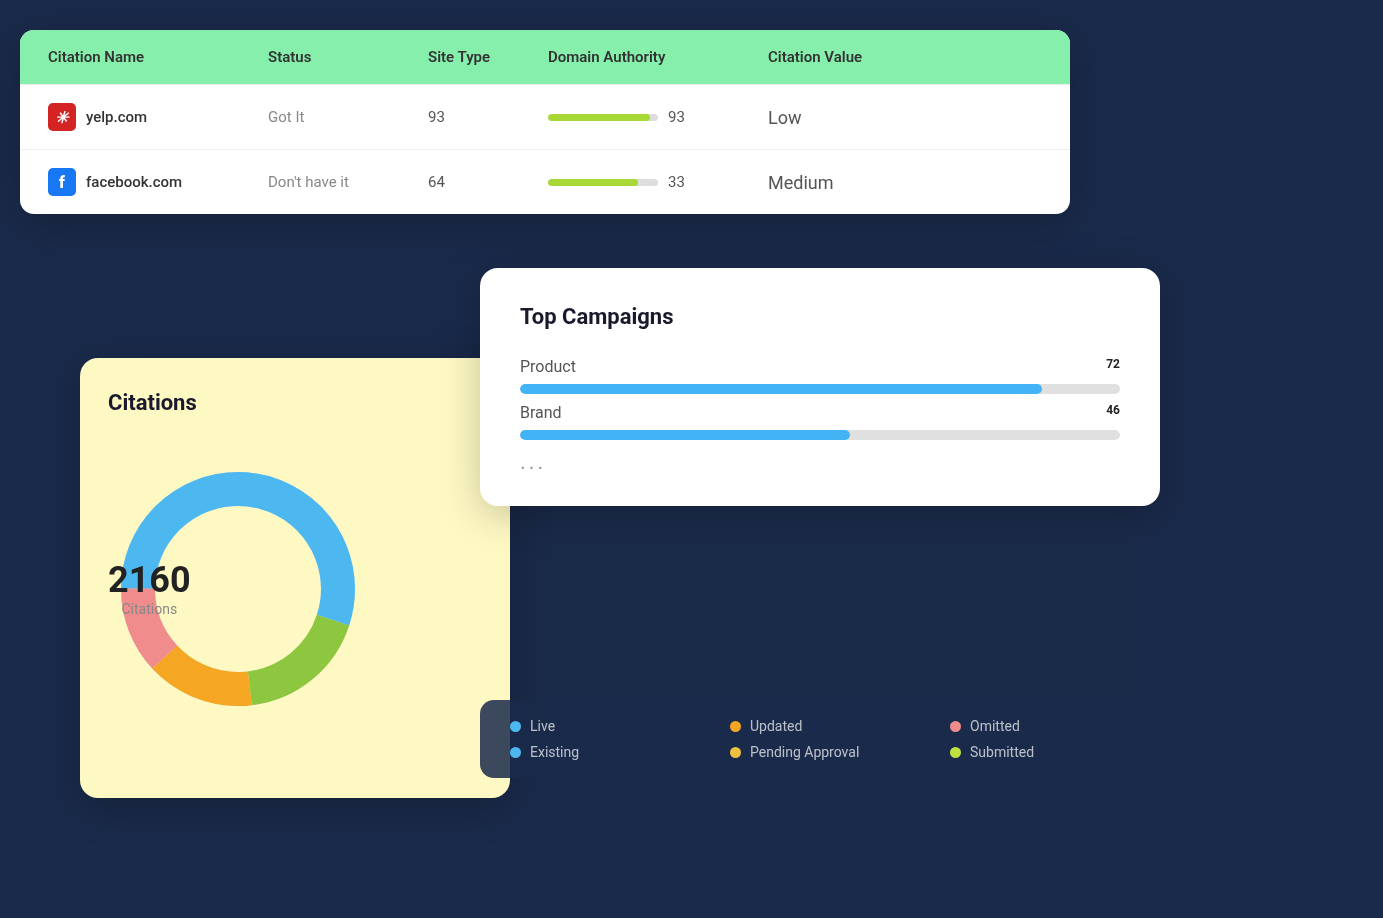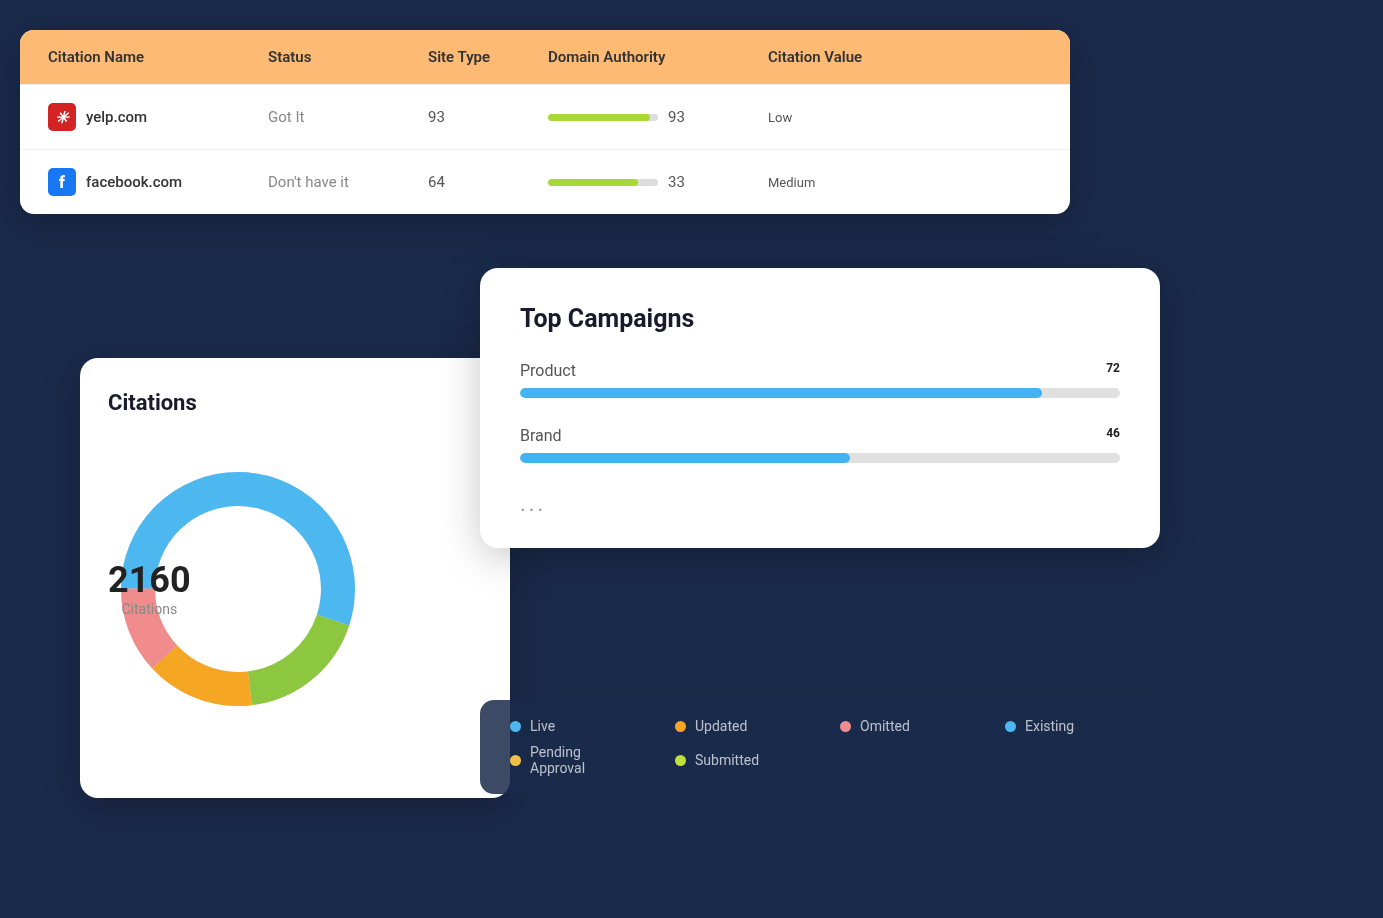--- a/index.html
+++ b/index.html
@@ -20,21 +20,21 @@
       width: 1050px;
       background: #fff;
       border-radius: 14px;
       box-shadow: 0 8px 40px rgba(0,0,0,0.22);
       overflow: hidden;
     }
     .citation-table-header {
       display: grid;
       grid-template-columns: 220px 160px 120px 220px 180px;
       padding: 18px 28px;
-      background: #fdba74;
+      background: #86efac;
       border-bottom: 1px solid #ececec;
     }
     .citation-table-header span {
       font-size: 15px;
       font-weight: 600;
       color: #333;
     }
     .citation-table-row {
       display: grid;
       grid-template-columns: 220px 160px 120px 220px 180px;
@@ -105,32 +105,32 @@
       height: 100%;
       background: #a8d835;
       border-radius: 4px;
     }
     .da-number {
       font-size: 15px;
       color: #555;
       min-width: 24px;
     }
     .citation-value-text {
-      font-size: 13px;
+      font-size: 18px;
       color: #555;
     }
 
     
     .citations-donut-card {
       position: absolute;
       top: 358px;
       left: 80px;
       width: 430px;
       height: 440px;
-      background: #ffffff;
+      background: #fef9c3;
       border-radius: 18px;
       box-shadow: 0 8px 40px rgba(0,0,0,0.22);
       padding: 32px 28px;
     }
     .citations-card-title {
       font-size: 22px;
       font-weight: 700;
       color: #1a1a2e;
       margin-bottom: 24px;
     }
@@ -161,27 +161,27 @@
       position: absolute;
       top: 268px;
       left: 480px;
       width: 680px;
       background: #fff;
       border-radius: 18px;
       box-shadow: 0 8px 40px rgba(0,0,0,0.22);
       padding: 36px 40px 32px 40px;
     }
     .campaigns-title {
-      font-size: 25px;
+      font-size: 22px;
       font-weight: 700;
       color: #1a1a2e;
       margin-bottom: 28px;
     }
     .campaign-row {
-      margin-bottom: 28px;
+      margin-bottom: 9px;
     }
     .campaign-label-row {
       display: flex;
       justify-content: space-between;
       margin-bottom: 8px;
     }
     .campaign-label {
       font-size: 16px;
       color: #555;
     }
@@ -212,21 +212,21 @@
     
     .legend-card {
       position: absolute;
       top: 700px;
       left: 480px;
       width: 680px;
       background: rgba(26,42,74,0.85);
       border-radius: 14px;
       padding: 18px 30px;
       display: grid;
-      grid-template-columns: 1fr 1fr 1fr 1fr;
+      grid-template-columns: 1fr 1fr 1fr;
       gap: 10px 40px;
     }
     .legend-item {
       display: flex;
       align-items: center;
       gap: 9px;
     }
     .legend-dot {
       width: 11px;
       height: 11px;

